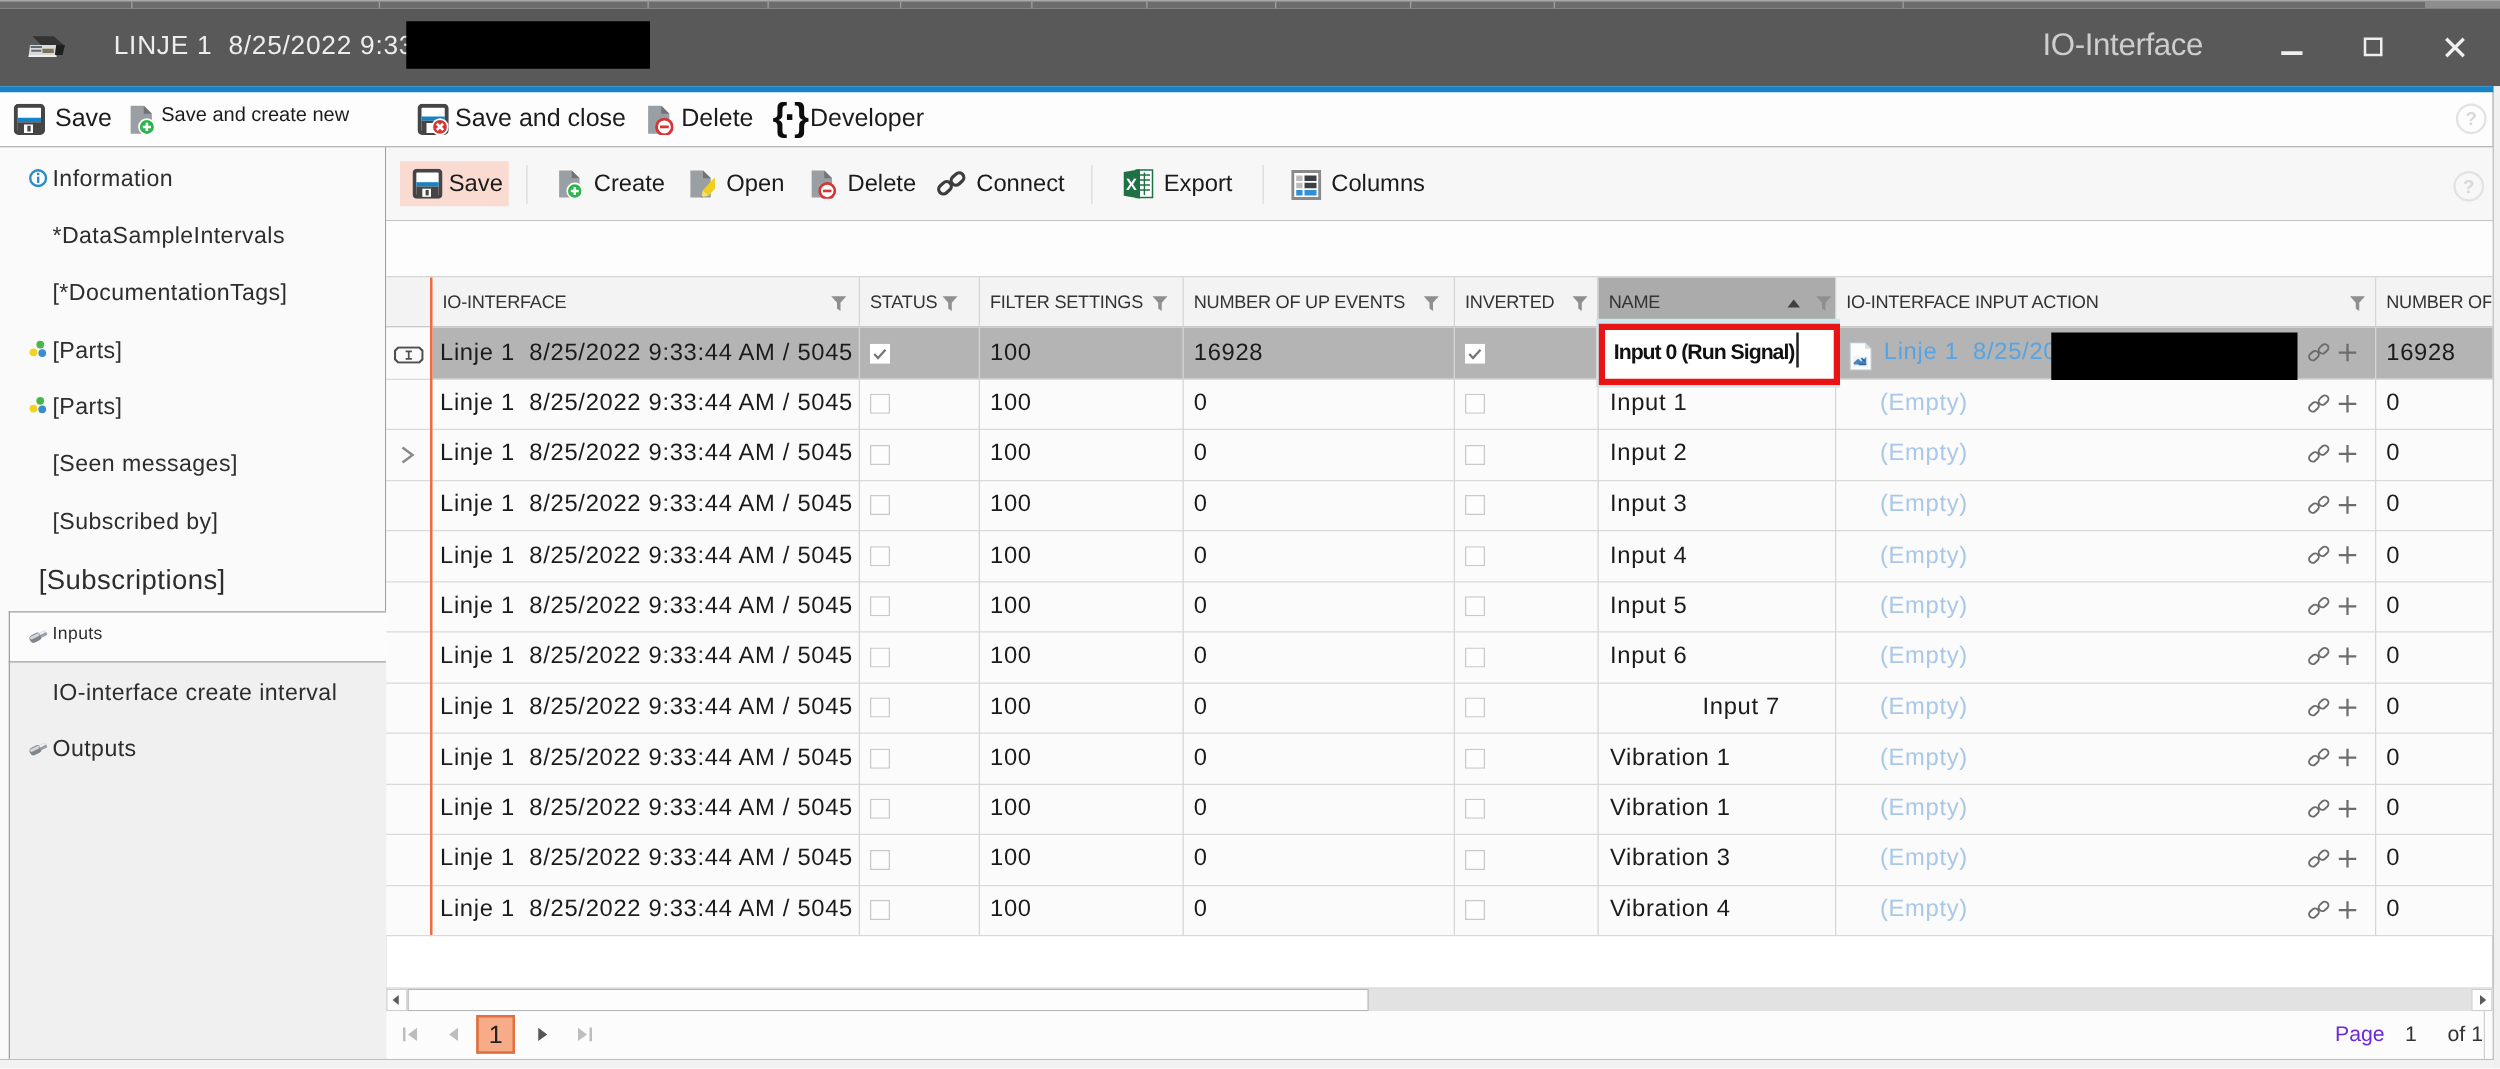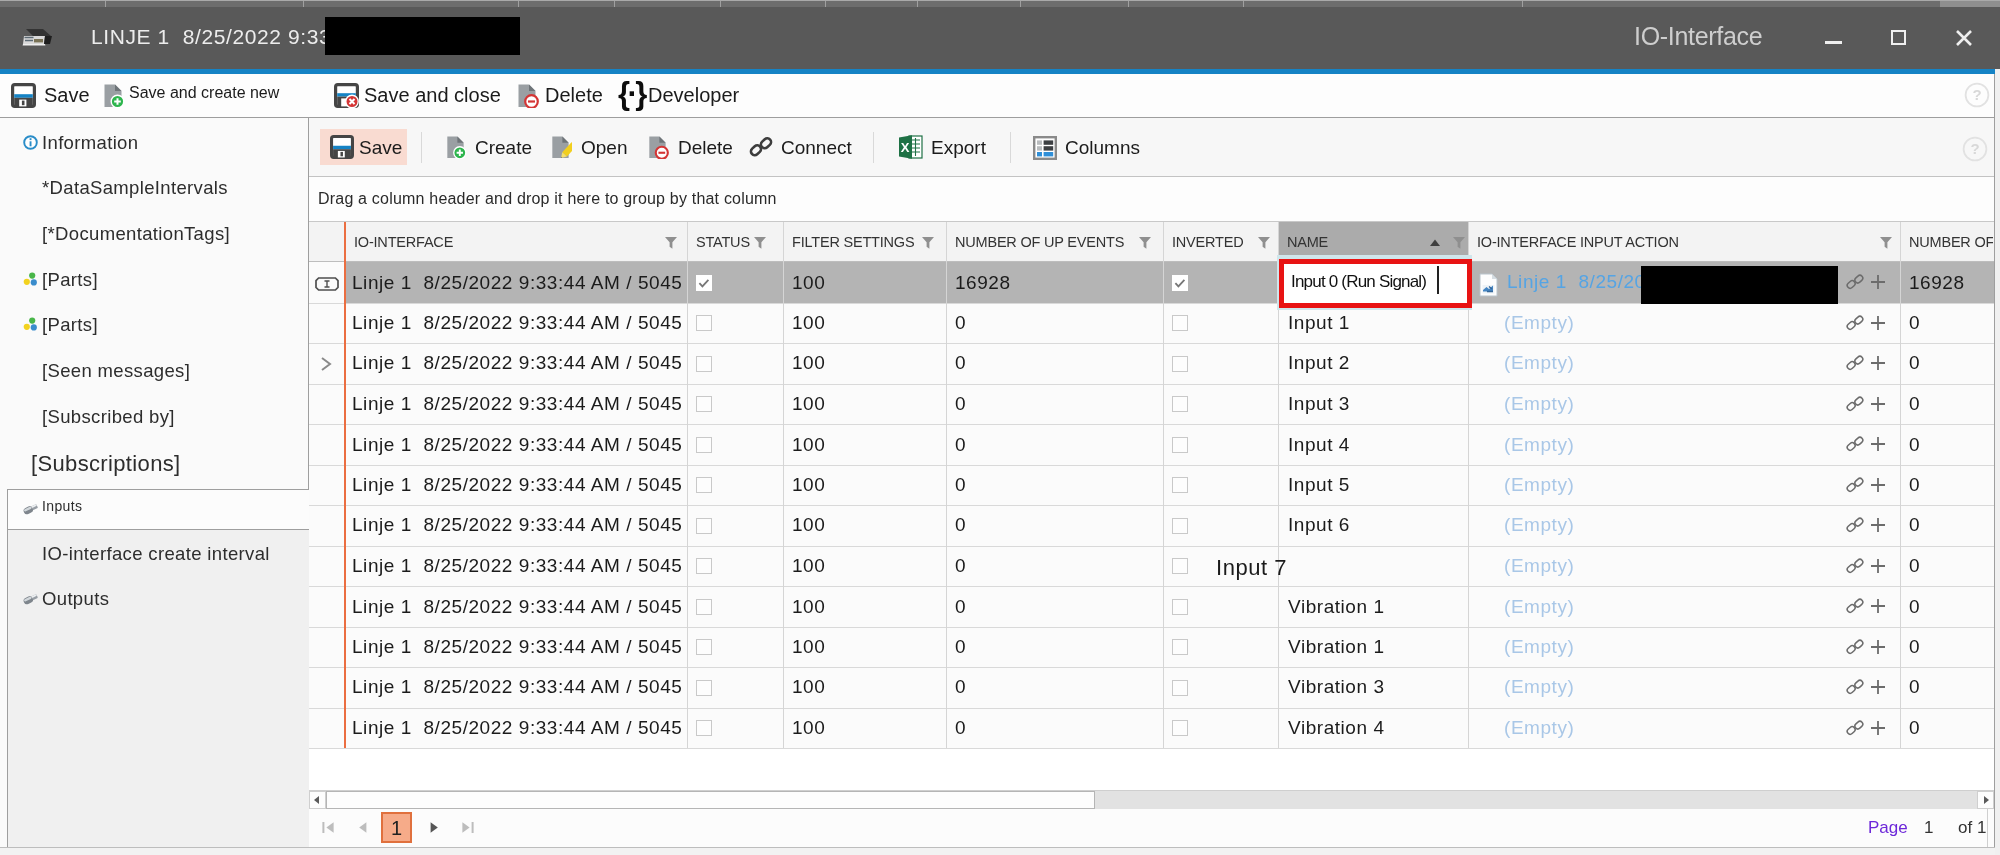--- a/index.html
+++ b/index.html
@@ -190,21 +190,20 @@
 <rect x="4" y="16" width="5" height="4.4" fill="#2f8fd8"></rect>
       <rect x="10.6" y="16" width="9.6" height="4.4" fill="#2f8fd8"></rect>
 </svg>
 <div class="txt" style="left:1065px;top:137px;font-size:19px">Columns</div>
 <svg class="a" style="left:1962px;top:136px" width="26" height="26" viewBox="0 0 26 26">
 <circle cx="13" cy="13" r="11.4" fill="none" stroke="#e2e2e2" stroke-width="1.8"></circle>
 <text x="13" y="18.2" font-size="15" font-weight="bold" fill="#d8d8d8" text-anchor="middle" font-family="Liberation Sans">?</text>
     </svg>
 <div class="a" style="left:309px;top:177px;width:1685px;height:45px;background:#fdfdfd"></div>
 <div class="a" style="left:309px;top:221px;width:1685px;height:1px;background:#c8c8c8"></div>
-<div class="txt" style="left:318px;top:190px;font-size:16px;letter-spacing:0.2px;color:#2a2a2a">Drag a column header and drop it here to group by that column</div>
 <div class="a" style="left:309px;top:222px;width:1685px;height:40px;background:#f3f3f3"></div>
 <div class="a" style="left:1278px;top:222px;width:189.5px;height:40px;background:#ababab"></div>
 <div class="a" style="left:309px;top:261px;width:1685px;height:1px;background:#bdbdbd"></div>
 <div class="a" style="left:309px;top:262px;width:1685px;height:486px;background:#fbfbfb"></div>
 <div class="a" style="left:346px;top:262px;width:1648px;height:40.5px;background:#b4b4b4"></div>
 <div class="a" style="left:309px;top:302.5px;width:1685px;height:1px;background:#d9d9d9"></div>
 <div class="a" style="left:309px;top:343.0px;width:1685px;height:1px;background:#d9d9d9"></div>
 <div class="a" style="left:309px;top:383.5px;width:1685px;height:1px;background:#d9d9d9"></div>
 <div class="a" style="left:309px;top:424.0px;width:1685px;height:1px;background:#d9d9d9"></div>
 <div class="a" style="left:309px;top:464.5px;width:1685px;height:1px;background:#d9d9d9"></div>
@@ -413,21 +412,21 @@
 <div class="txt" style="left:1909px;top:514px;font-size:19px;letter-spacing:0.55px">0</div>
 <div class="txt" style="left:352px;top:555px;font-size:19px;letter-spacing:0.55px;color:#1b1b1b">Linje 1  8/25/2022 9:33:44 AM / 5045</div>
 <svg class="a" style="left:696px;top:558.0px" width="16" height="16" viewBox="0 0 16 16">
 <rect x="0.5" y="0.5" width="15" height="15" fill="#fdfdfd" stroke="#c9c9c9" stroke-width="1"></rect>
     </svg>
 <div class="txt" style="left:792px;top:555px;font-size:19px;letter-spacing:0.55px">100</div>
 <div class="txt" style="left:955px;top:555px;font-size:19px;letter-spacing:0.55px">0</div>
 <svg class="a" style="left:1172px;top:558.0px" width="16" height="16" viewBox="0 0 16 16">
 <rect x="0.5" y="0.5" width="15" height="15" fill="#fdfdfd" stroke="#c9c9c9" stroke-width="1"></rect>
     </svg>
-<div class="txt" style="left:1216px;top:555px;font-size:22px;letter-spacing:0.55px">Input 7</div>
+<div class="txt" style="left:1362px;top:555px;font-size:19px;letter-spacing:0.55px">Input 7</div>
 <div class="txt" style="left:1504px;top:555px;font-size:19px;letter-spacing:0.55px;color:#a9c7e7">(Empty)</div>
 <svg class="a" style="left:1845px;top:555.5px" width="20" height="20" viewBox="0 0 26 26">
 <g fill="none" stroke="#6c6c6c" stroke-width="2.0" stroke-linecap="round">
 <rect x="2.5" y="12.5" width="11" height="7.5" rx="3.75" transform="rotate(-42 8 16.25)"></rect>
 <rect x="12.5" y="5.5" width="11" height="7.5" rx="3.75" transform="rotate(-42 18 9.25)"></rect>
 </g>
     </svg>
 <svg class="a" style="left:1869px;top:556.5px" width="18" height="18" viewBox="0 0 18 18">
 <path d="M2 9h14M9 2v14" stroke="#6c6c6c" stroke-width="1.8"></path>
     </svg>
@@ -520,21 +519,21 @@
 <path d="M1 1h12l5 5v17H1z" fill="#fdfdfd" stroke="#b9c4cc" stroke-width="1"></path>
 <path d="M13 1l5 5h-5z" fill="#d6dde2"></path>
 <rect x="3.5" y="12" width="12" height="8.5" fill="#eef3f7"></rect>
 <path d="M4 17l3.5-3 2.5 2 4-3.5v6H4z" fill="#4585c2"></path>
 <path d="M10 13.5l3 2.5M8 18.5h6" stroke="#35679a" stroke-width="1.4"></path>
 </svg>
 <div class="txt" style="left:1507px;top:271px;font-size:19px;letter-spacing:0.55px;color:#55a4e4">Linje 1  8/25/2022 9:33</div>
 <div class="a" style="left:1641px;top:266px;width:197px;height:38px;background:#000"></div>
 <div class="a" style="left:1277px;top:255px;width:195px;height:55px;background:#cfe6ec"></div>
 <div class="a" style="left:1278.5px;top:258.5px;width:183px;height:39px;background:#fff;border:5px solid #e81313"></div>
-<div class="txt" style="left:1291px;top:272px;font-size:17px;letter-spacing:-0.8px;font-weight:normal;color:#111">Input 0 (Run Signal)</div>
+<div class="txt" style="left:1291px;top:272px;font-size:17px;letter-spacing:-0.8px;font-weight:bold;color:#111">Input 0 (Run Signal)</div>
 <div class="a" style="left:1437px;top:266px;width:2px;height:28px;background:#222"></div>
 <div class="a" style="left:309px;top:790px;width:1685px;height:1px;background:#cfcfcf"></div>
 <div class="a" style="left:309px;top:791px;width:1685px;height:18px;background:#e2e2e2"></div>
 <div class="a" style="left:309px;top:791px;width:17px;height:18px;background:#fdfdfd;border:1px solid #cfcfcf;box-sizing:border-box"></div>
 <svg class="a" style="left:312px;top:795px" width="10" height="10" viewBox="0 0 10 10">
       <path d="M7 1v8L2 5z" fill="#5a5a5a"></path>
     </svg>
 <div class="a" style="left:1977px;top:791px;width:17px;height:18px;background:#fdfdfd;border:1px solid #cfcfcf;box-sizing:border-box"></div>
 <svg class="a" style="left:1981px;top:795px" width="10" height="10" viewBox="0 0 10 10">
       <path d="M3 1v8l5-4z" fill="#5a5a5a"></path>

